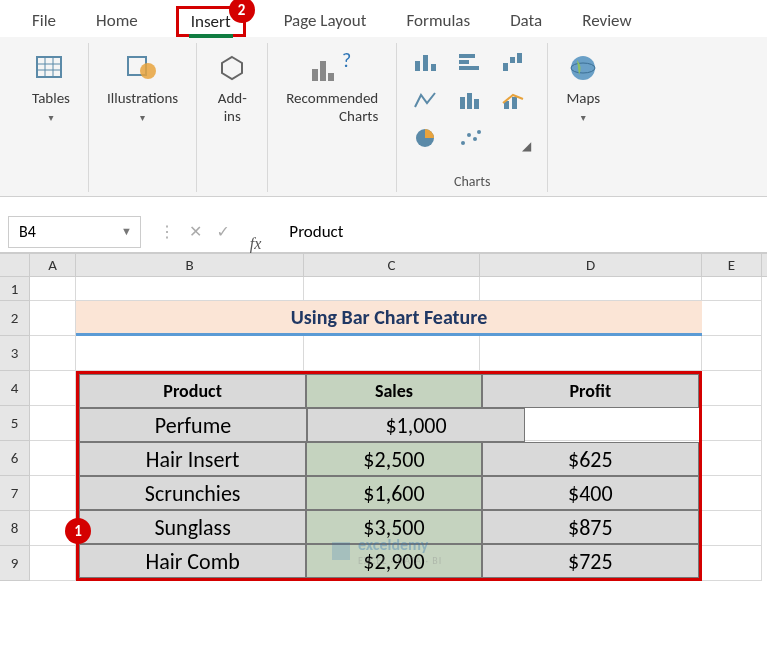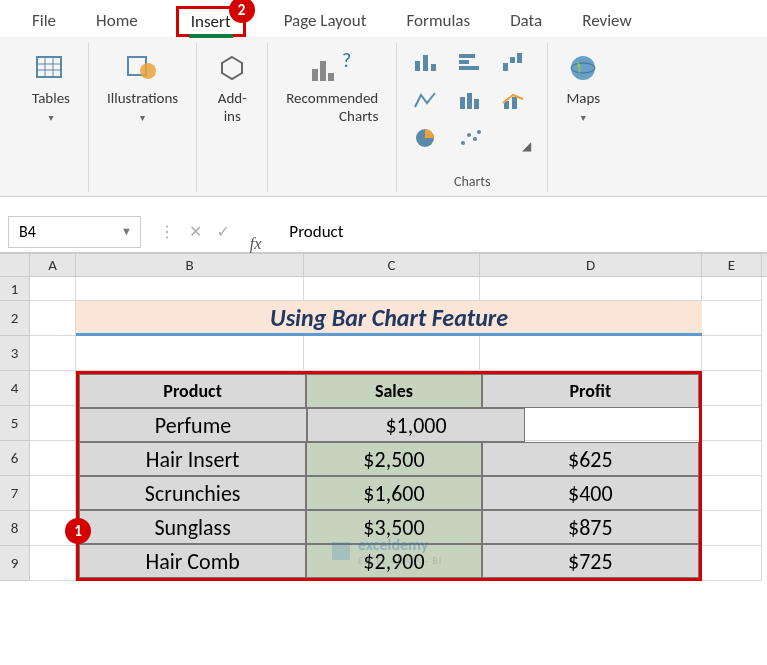--- a/index.html
+++ b/index.html
@@ -53,21 +53,21 @@
   .cells { flex: 1; position: relative; }
   .crow { display: flex; height: 35px; }
   .crow.first { height: 24px; }
   .cell { border-right: 1px solid #d9d9d9; border-bottom: 1px solid #d9d9d9; }
   .cA { width: 46px; }
   .cB { width: 228px; }
   .cC { width: 176px; }
   .cD { width: 222px; }
   .cE { width: 60px; }
 
-  .title-banner { position: absolute; left: 46px; top: 24px; width: 626px; height: 35px; background: #fbe5d6; border-bottom: 3px solid #5b9bd5; display:flex; align-items:center; justify-content:center; font-weight: bold; font-size: 24px; color: #203864; font-style: italic; }
+  .title-banner { position: absolute; left: 46px; top: 24px; width: 626px; height: 35px; background: #fbe5d6; border-bottom: 3px solid #5b9bd5; display:flex; align-items:center; justify-content:center; font-weight: bold; font-size: 20px; color: #203864; }
 
   .data-table { position: absolute; left: 46px; top: 94px; width: 626px; border: 3px solid #d40000; padding: 0; }
   .dt-row { display: flex; }
   .dt-cell { border: 1px solid #777; height: 34px; display:flex; align-items:center; justify-content:center; font-size: 22px; }
   .dtB { width: 228px; background: #d9d9d9; }
   .dtC { width: 176px; background: #c5d3bf; }
   .dtD { width: 218px; background: #d9d9d9; }
   .dt-head { font-weight: bold; font-size: 18px; }
 
   .watermark { position: absolute; left: 300px; top: 258px; opacity: 0.35; font-size: 16px; color: #2e75b6; display:flex; align-items:center; gap:6px; font-weight:bold; pointer-events:none; }

